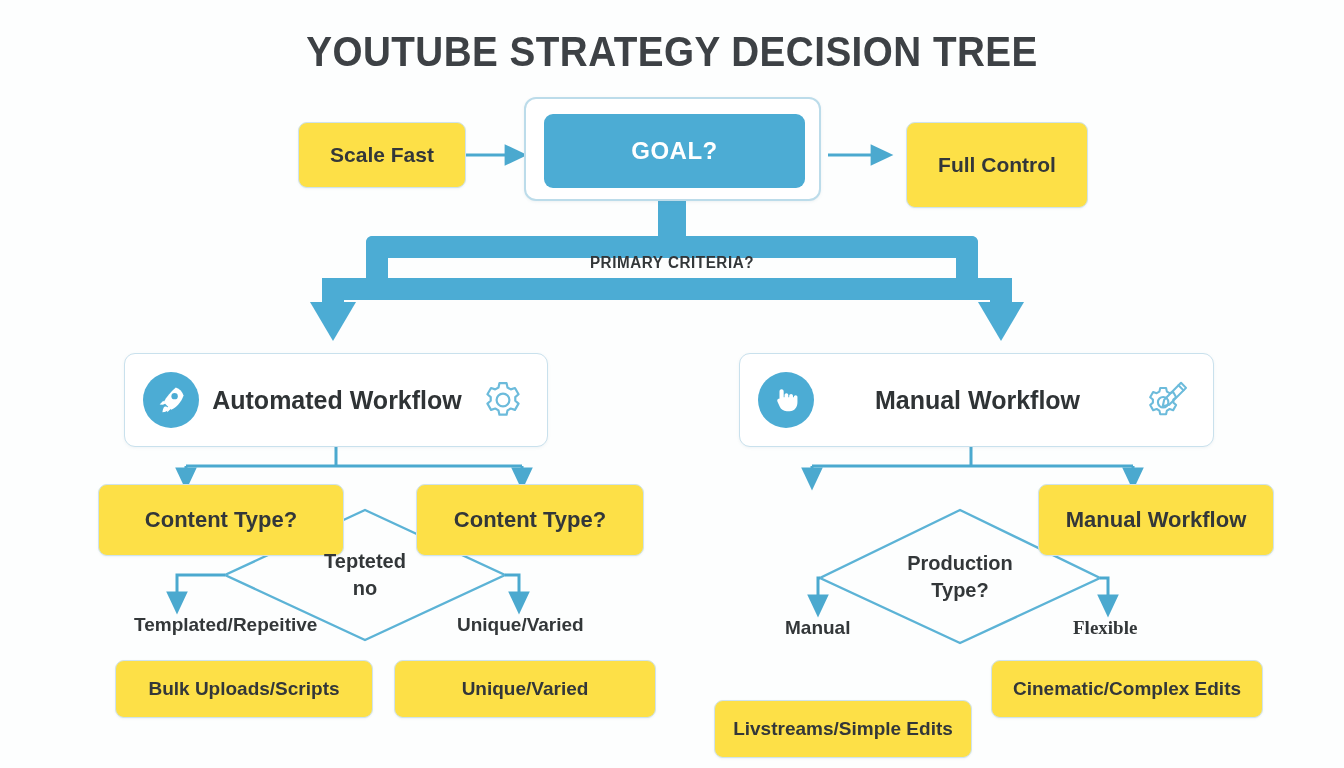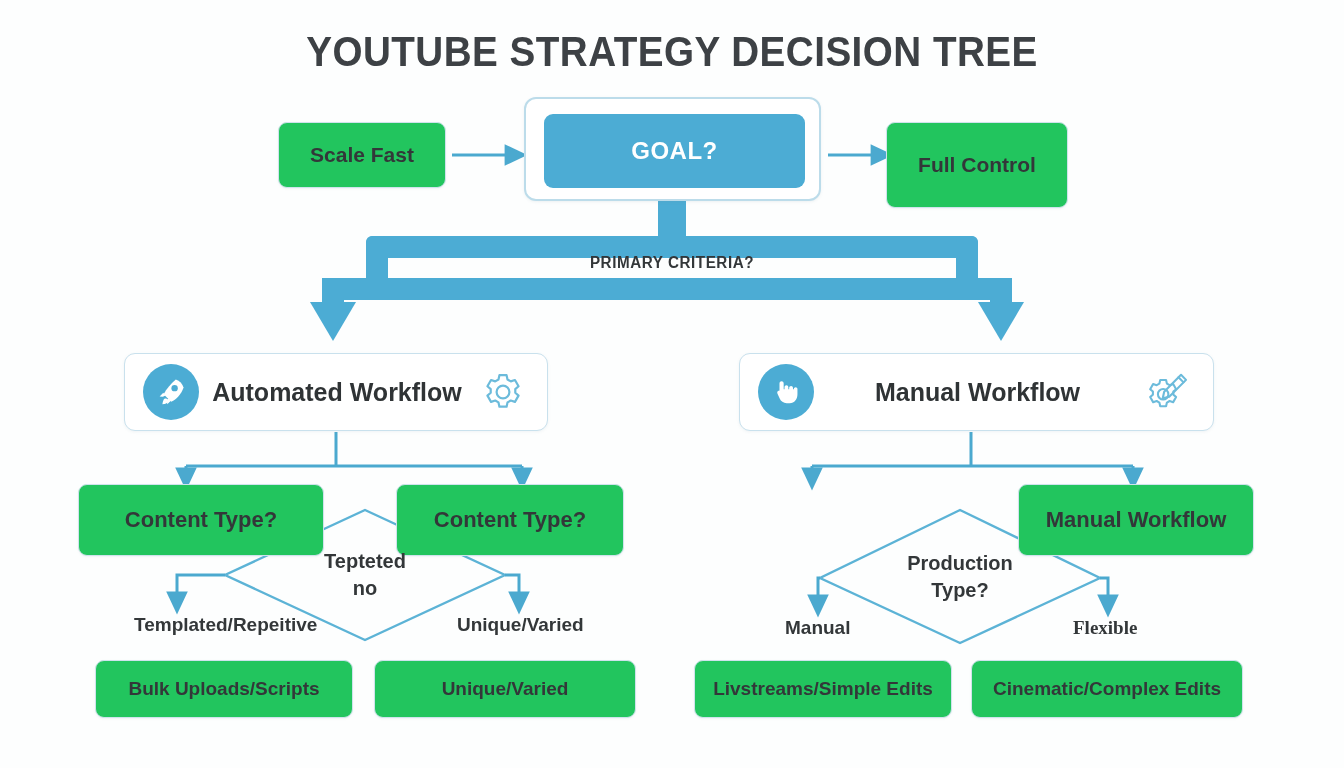--- a/index.html
+++ b/index.html
@@ -18,25 +18,26 @@
     font-size:42px; font-weight:bold; letter-spacing:0.5px;
     color:#3d4145;
     transform:scaleX(0.92); transform-origin:center top;
   }
 
   
   .card {
     position:absolute;
     border:1.6px solid #cfe3ec;
     border-radius:9px;
-    background:#22c55e;
+    background:#fde047;
     display:flex; align-items:center; justify-content:center;
     color:#333739;
     font-weight:bold;
     box-shadow:0 1px 2px rgba(120,150,165,0.10);
+    margin-left:20px;
   }
 
   
   .goal-shell {
     position:absolute; left:524px; top:97px; width:297px; height:104px;
     border:2px solid #bcdcea; border-radius:12px; background:#fff;
     box-shadow:0 1px 3px rgba(120,150,165,0.12);
   }
   .goal-inner {
     position:absolute; left:18px; top:15px; width:261px; height:74px;
@@ -57,21 +58,21 @@
     white-space:nowrap;
   }
   .criteria {
     left:0; top:254px; width:1344px; text-align:center;
     font-size:16px; letter-spacing:0.6px;
     transform:scaleX(0.95); transform-origin:center;
   }
 
   
   .wf {
-    position:absolute; height:78px;
+    position:absolute; height:94px;
     border:1.8px solid #c9e1ed; border-radius:11px; background:#fff;
     display:flex; align-items:center;
     box-shadow:0 1px 3px rgba(120,150,165,0.10);
   }
   .wf .circ {
     width:56px; height:56px; border-radius:50%;
     background:#4cacd4; margin-left:18px;
     display:flex; align-items:center; justify-content:center;
     flex:0 0 auto;
   }
@@ -237,20 +238,20 @@
     <div>Type?</div>
   </div>
 
   <div class="floatlbl branch-lbl" style="left:785px; top:617px;">
     <span>Manual</span>
   </div>
   <div class="floatlbl branch-lbl" style="left:1073px; top:617px;font-family:Liberation Serif, serif;">
     <span>Flexible</span>
   </div>
 
-  <div class="card leaf" style="left:694px; top:660px; width:258px;">
+  <div class="card leaf" style="left:694px; top:700px; width:258px;">
     <span>Livstreams/Simple Edits</span>
   </div>
   <div class="card leaf" style="left:971px; top:660px; width:272px;">
     <span>Cinematic/Complex Edits</span>
   </div>
 
 </div>
 
 </body></html>

